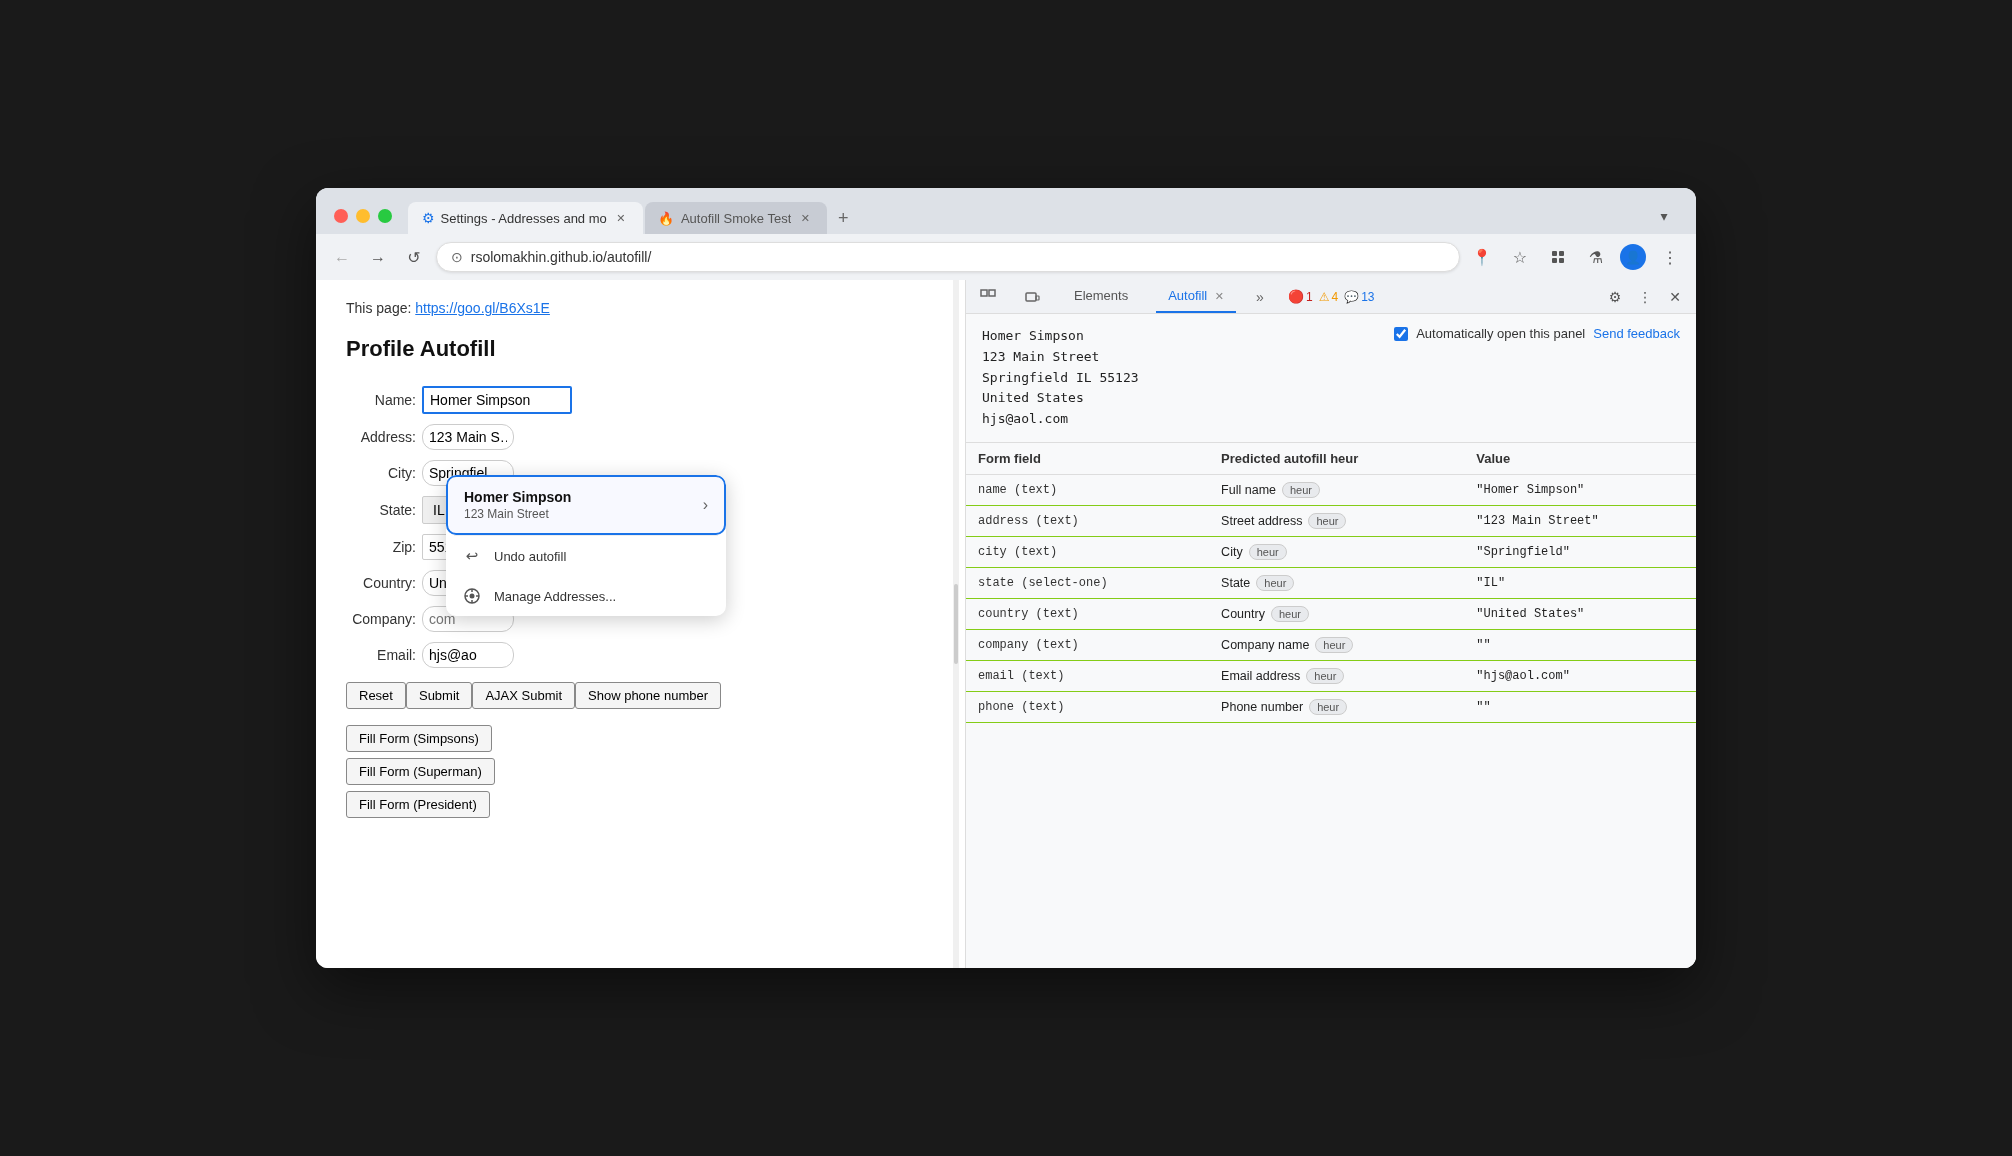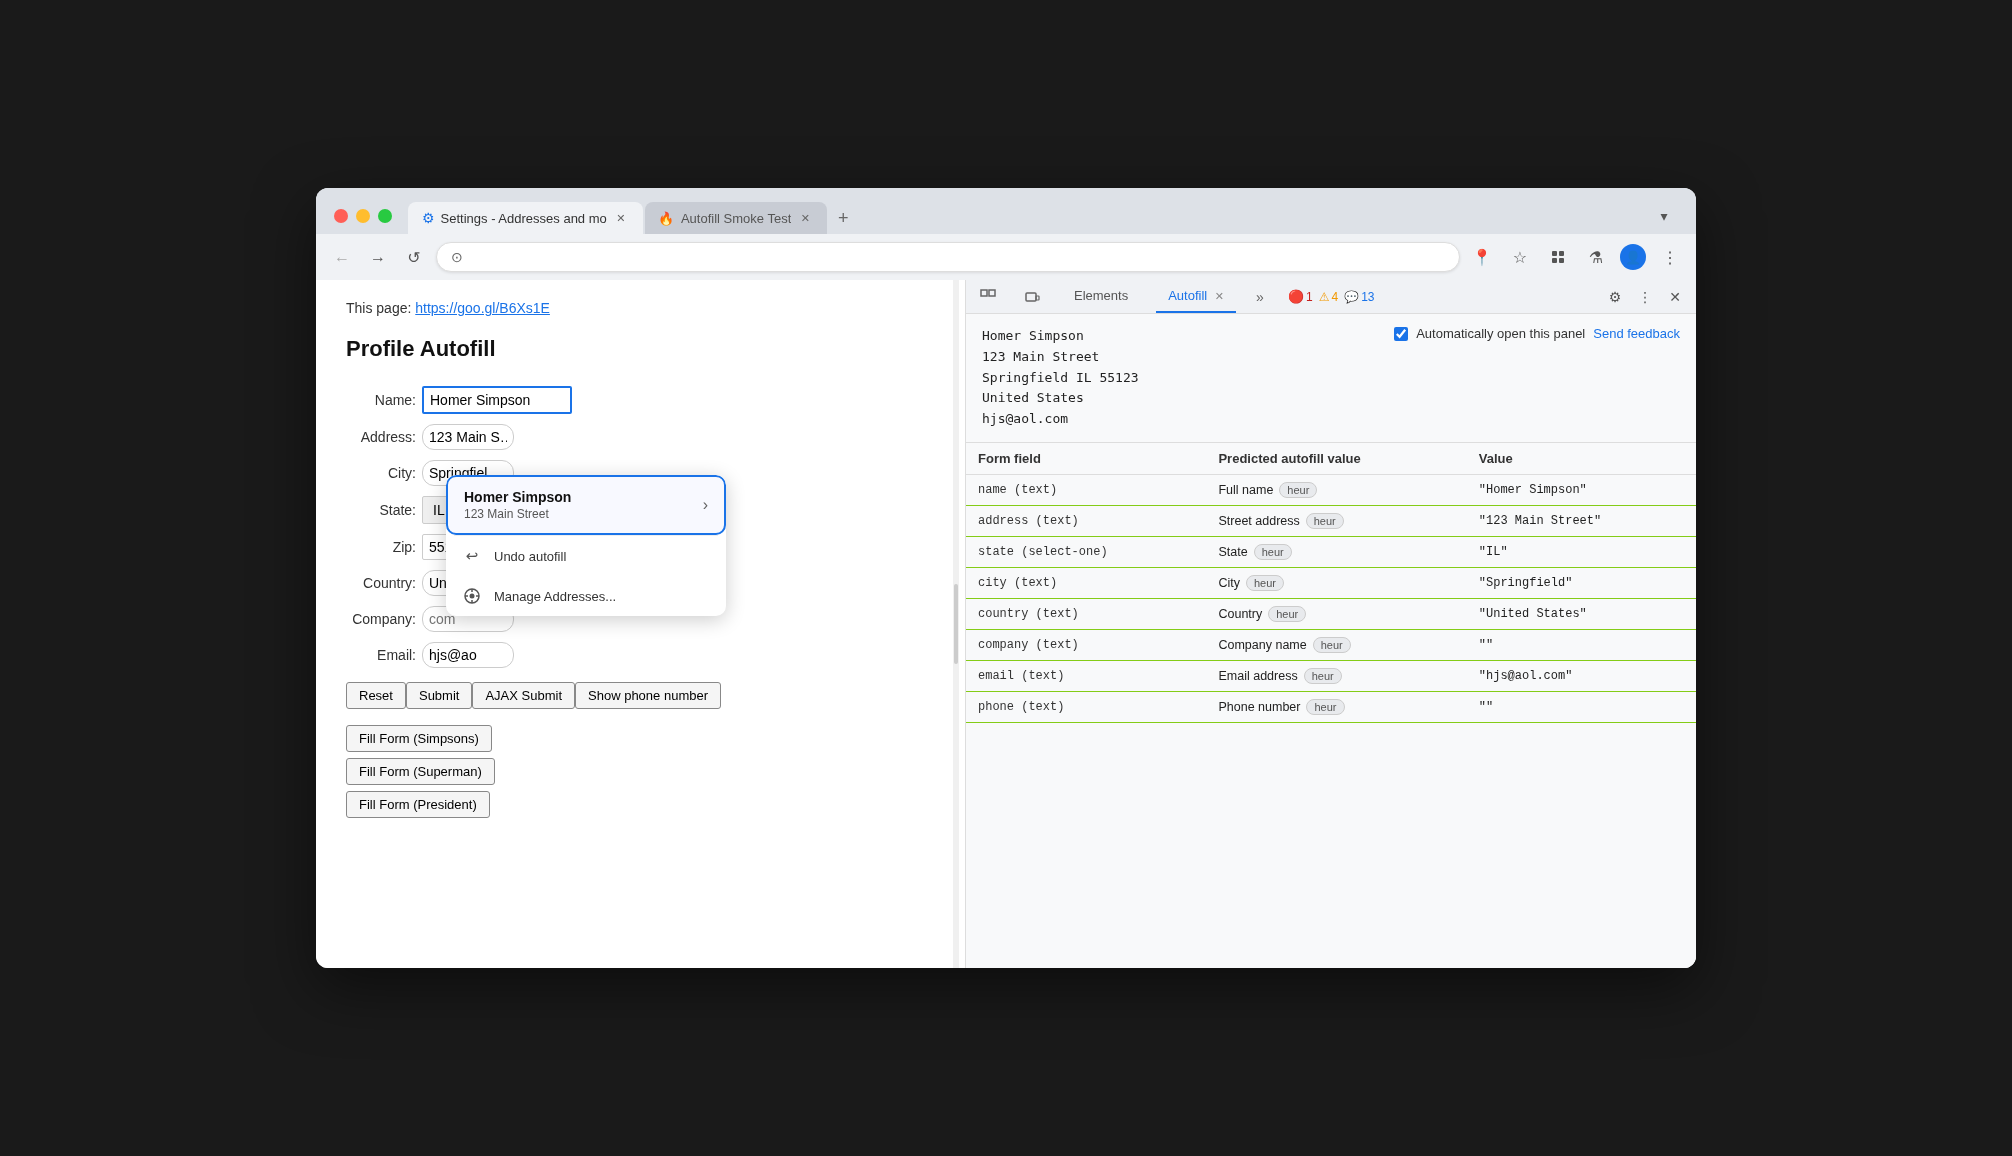--- a/index.html
+++ b/index.html
@@ -540,20 +540,21 @@
       </div>
     </div>
   </div>
 
   <div class="address-bar-row">
     <div class="nav-btn disabled">←</div>
     <div class="nav-btn">→</div>
     <div class="nav-btn">↺</div>
     <div class="address-input-wrapper">
       <span class="address-icon">⊙</span>
+      <span class="address-text">rsolomakhin.github.io/autofill/</span>
     </div>
     <div class="toolbar-icons">
       <div class="toolbar-icon">📍</div>
       <div class="toolbar-icon">☆</div>
       <div class="toolbar-icon">
         <svg width="16" height="16" viewBox="0 0 16 16" fill="#555">
           <rect x="2" y="2" width="5" height="5" rx="1"></rect>
           <rect x="9" y="2" width="5" height="5" rx="1"></rect>
           <rect x="2" y="9" width="5" height="5" rx="1"></rect>
           <rect x="9" y="9" width="5" height="5" rx="1"></rect>
@@ -712,21 +713,21 @@
           <span>Automatically open this panel</span>
           <a href="#" class="send-feedback-link">Send feedback</a>
         </div>
       </div>
 
       <div class="autofill-table">
         <table>
           <thead>
             <tr>
               <th>Form field</th>
-              <th>Predicted autofill value</th>
+              <th>Predicted autofill heur</th>
               <th>Value</th>
             </tr>
           </thead>
           <tbody id="autofill-tbody">
           <tr>
       <td class="field-name">name (text)</td>
       <td>
         <div class="predicted-cell">
           <span>Full name</span>
           <span class="heur-badge">heur</span>
@@ -738,38 +739,38 @@
       <td class="field-name">address (text)</td>
       <td>
         <div class="predicted-cell">
           <span>Street address</span>
           <span class="heur-badge">heur</span>
         </div>
       </td>
       <td class="value-cell">"123 Main Street"</td>
     </tr>
               <tr>
+      <td class="field-name">city (text)</td>
+      <td>
+        <div class="predicted-cell">
+          <span>City</span>
+          <span class="heur-badge">heur</span>
+        </div>
+      </td>
+      <td class="value-cell">"Springfield"</td>
+    </tr>
+              <tr>
       <td class="field-name">state (select-one)</td>
       <td>
         <div class="predicted-cell">
           <span>State</span>
           <span class="heur-badge">heur</span>
         </div>
       </td>
       <td class="value-cell">"IL"</td>
-    </tr>
-              <tr>
-      <td class="field-name">city (text)</td>
-      <td>
-        <div class="predicted-cell">
-          <span>City</span>
-          <span class="heur-badge">heur</span>
-        </div>
-      </td>
-      <td class="value-cell">"Springfield"</td>
     </tr>
               <tr>
       <td class="field-name">country (text)</td>
       <td>
         <div class="predicted-cell">
           <span>Country</span>
           <span class="heur-badge">heur</span>
         </div>
       </td>
       <td class="value-cell">"United States"</td>

